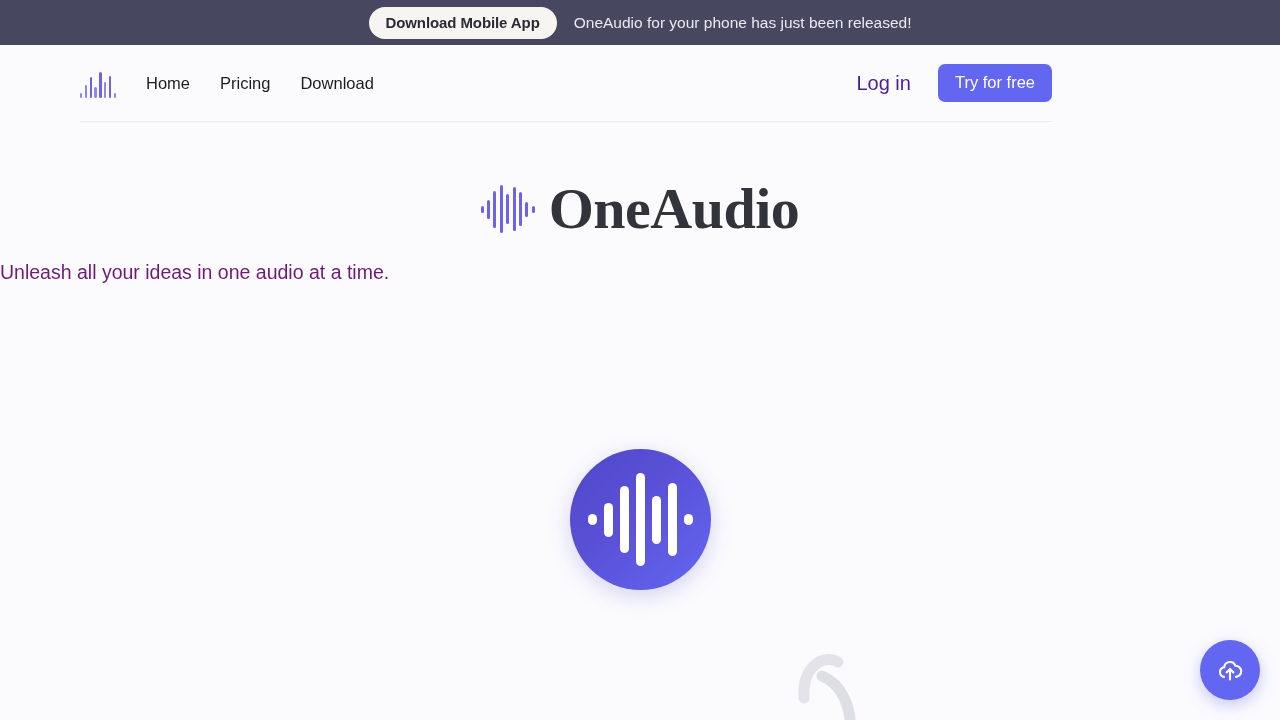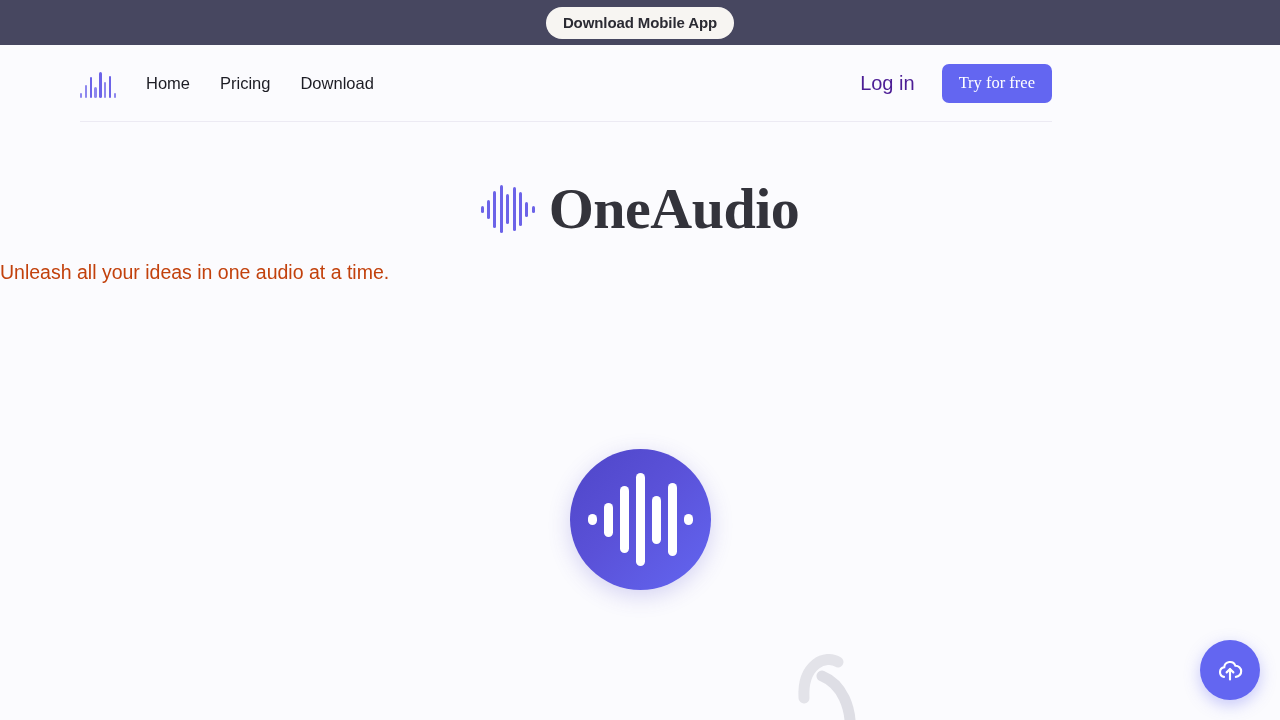--- a/index.html
+++ b/index.html
@@ -96,21 +96,21 @@
     cursor: pointer;
   }
   .cta-btn {
     background: #6366f1;
     color: #ffffff;
     font-size: 16.5px;
     border: none;
     border-radius: 7px;
     padding: 9px 17px 10px;
     cursor: pointer;
-    font-family: Liberation Serif, serif;
+    font-family: Liberation Sans, sans-serif;
     white-space: nowrap;
   }
 
   
   .hero {
     margin-top: 58px;
   }
   .hero-title-row {
     display: flex;
     align-items: center;
@@ -135,21 +135,21 @@
     font-family: "Liberation Serif", serif;
     font-size: 58px;
     font-weight: bold;
     color: #33333b;
     letter-spacing: -0.5px;
     line-height: 1;
   }
   .hero-sub {
     margin-top: 23px;
     font-size: 19.5px;
-    color: #c2410c;
+    color: #701a75;
   }
 
   
   .center-stage {
     position: absolute;
     left: 0;
     top: 449px;
     width: 1280px;
     display: flex;
     justify-content: center;
@@ -198,20 +198,21 @@
     justify-content: center;
     cursor: pointer;
     box-shadow: 0 5px 16px rgba(99,102,241,0.35);
   }
 </style>
 </head>
 <body>
 
 <div class="banner">
   <button class="banner-pill">Download Mobile App</button>
+  <span class="banner-text">OneAudio for your phone has just been released!</span>
 </div>
 
 <div class="nav-wrap">
   <nav class="nav">
     <div class="nav-left">
 
       <span class="nav-logo">
         <i style="height:5px;background:#8d87ee;"></i>
         <i style="height:13px;background:#8d87ee;"></i>
         <i style="height:21px;background:#6c63e8;"></i>

